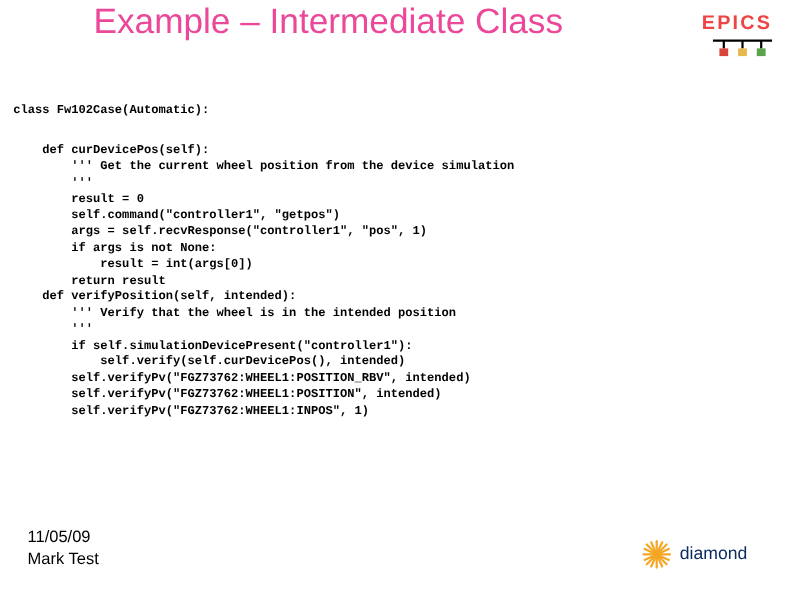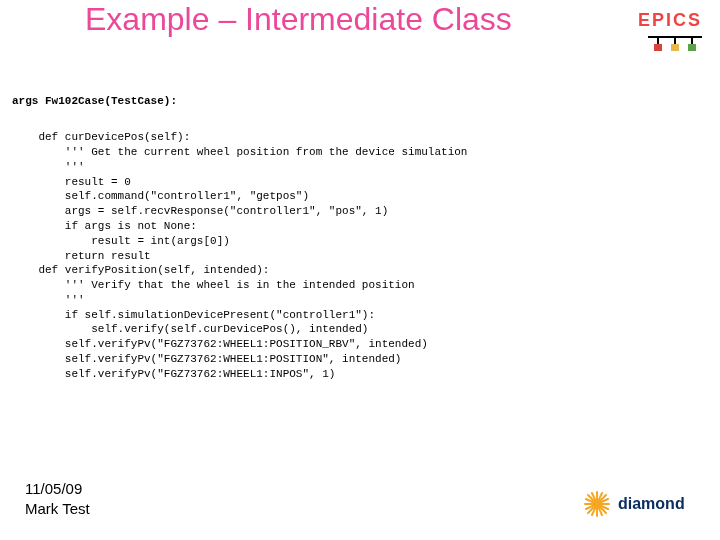--- a/index.html
+++ b/index.html
@@ -53,21 +53,21 @@
     font-size: 11px;
     font-weight: bold;
     color: #000;
     white-space: pre;
   }
   .code-block {
     position: absolute;
     left: 12px;
     font-family: "Courier New", monospace;
     font-size: 11px;
-    font-weight: normal;
+    font-weight: bold;
     color: #000;
     white-space: pre;
     line-height: 1.35;
   }
   .code-block.first { top: 130px; }
   .code-block.second { top: 263px; }
   .footer-left {
     position: absolute;
     bottom: 22px;
     left: 25px;
@@ -96,21 +96,21 @@
     align-items: center;
   }
   .diamond-logo .burst {
     width: 30px;
     height: 30px;
     margin-right: 6px;
   }
   .diamond-logo .word {
     color: #0b2d60;
     font-size: 16px;
-    font-weight: bold;
+    font-weight: normal;
   }
 </style>
 </head>
 <body>
 
 <div class="slide">
 
   <div class="title">Example – Intermediate Class</div>
 
   <div class="epics-label">EPICS</div>
@@ -119,21 +119,21 @@
       <line x1="0" y1="3" x2="54" y2="3" stroke="#000" stroke-width="2"></line>
       <line x1="10" y1="3" x2="10" y2="10" stroke="#000" stroke-width="2"></line>
       <line x1="27" y1="3" x2="27" y2="10" stroke="#000" stroke-width="2"></line>
       <line x1="44" y1="3" x2="44" y2="10" stroke="#000" stroke-width="2"></line>
       <rect x="6" y="10" width="8" height="7" fill="#d9443a"></rect>
       <rect x="23" y="10" width="8" height="7" fill="#e8b84a"></rect>
       <rect x="40" y="10" width="8" height="7" fill="#5aa34a"></rect>
     </svg>
   </div>
 
-  <div class="class-line">args Fw102Case(TestCase):</div>
+  <div class="class-line">class Fw102Case(Automatic):</div>
 
   <div class="code-block first">    def curDevicePos(self):
         ''' Get the current wheel position from the device simulation
         '''
         result = 0
         self.command("controller1", "getpos")
         args = self.recvResponse("controller1", "pos", 1)
         if args is not None:
             result = int(args[0])
         return result</div>

